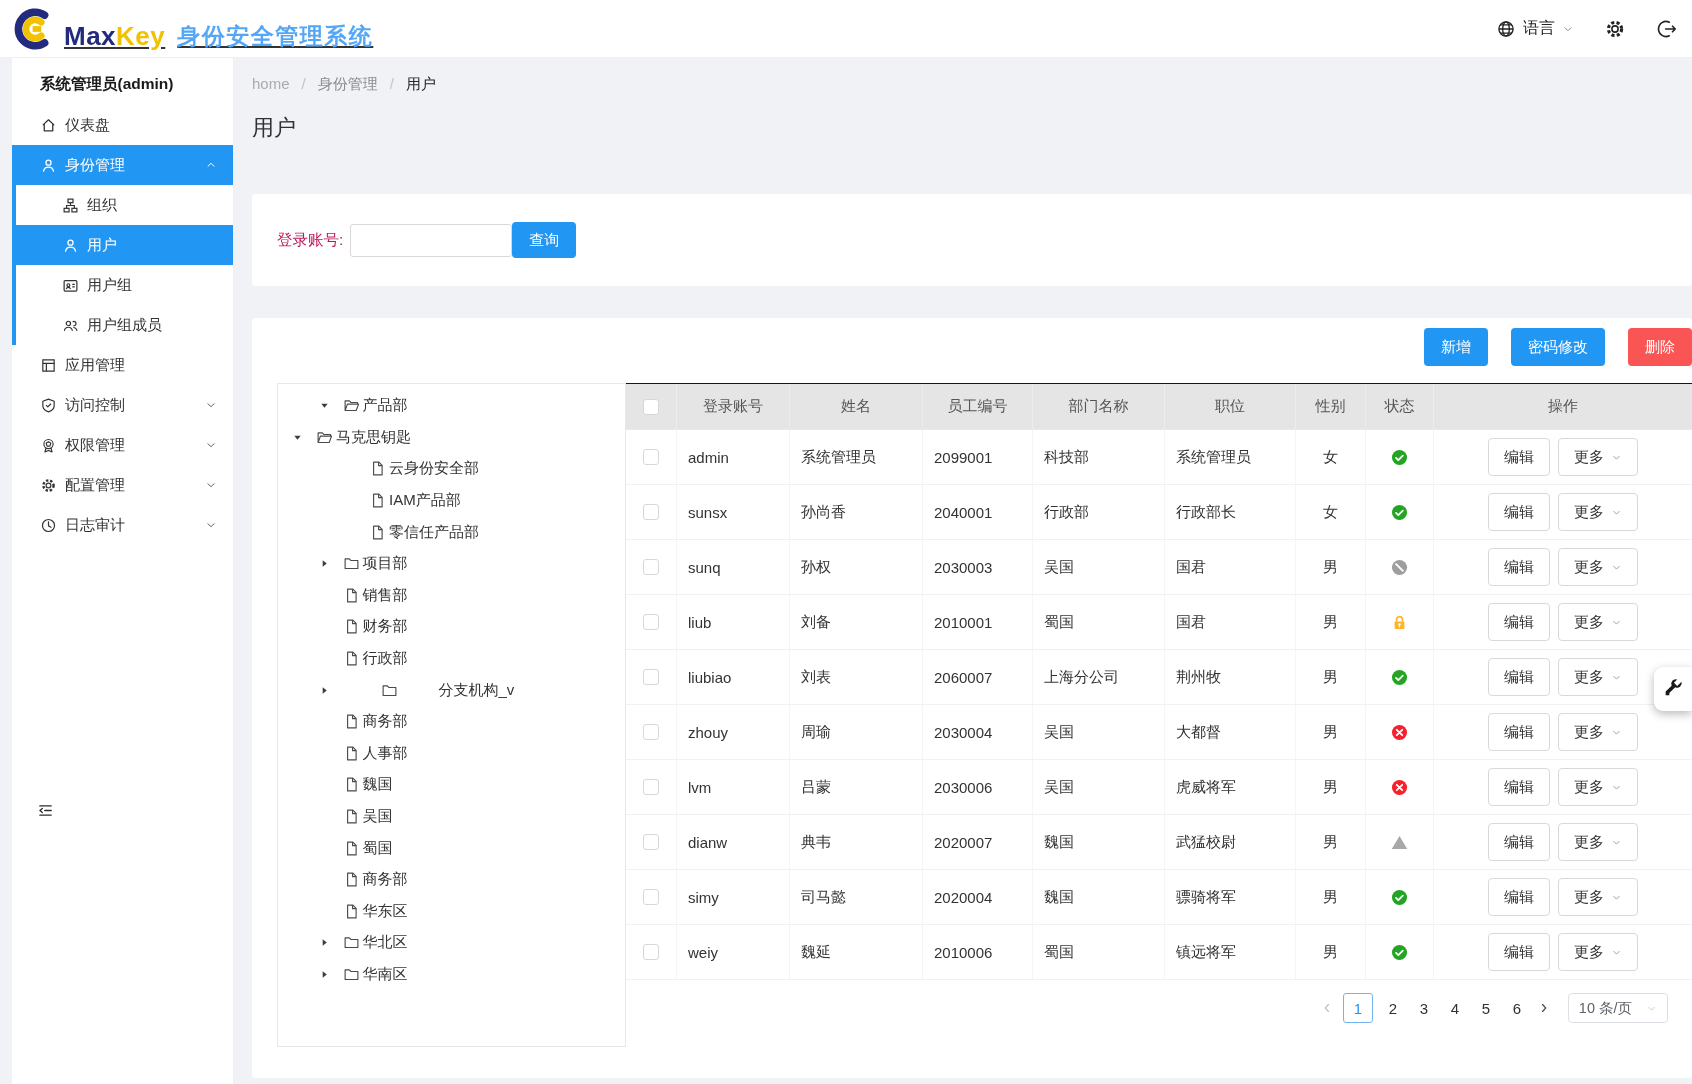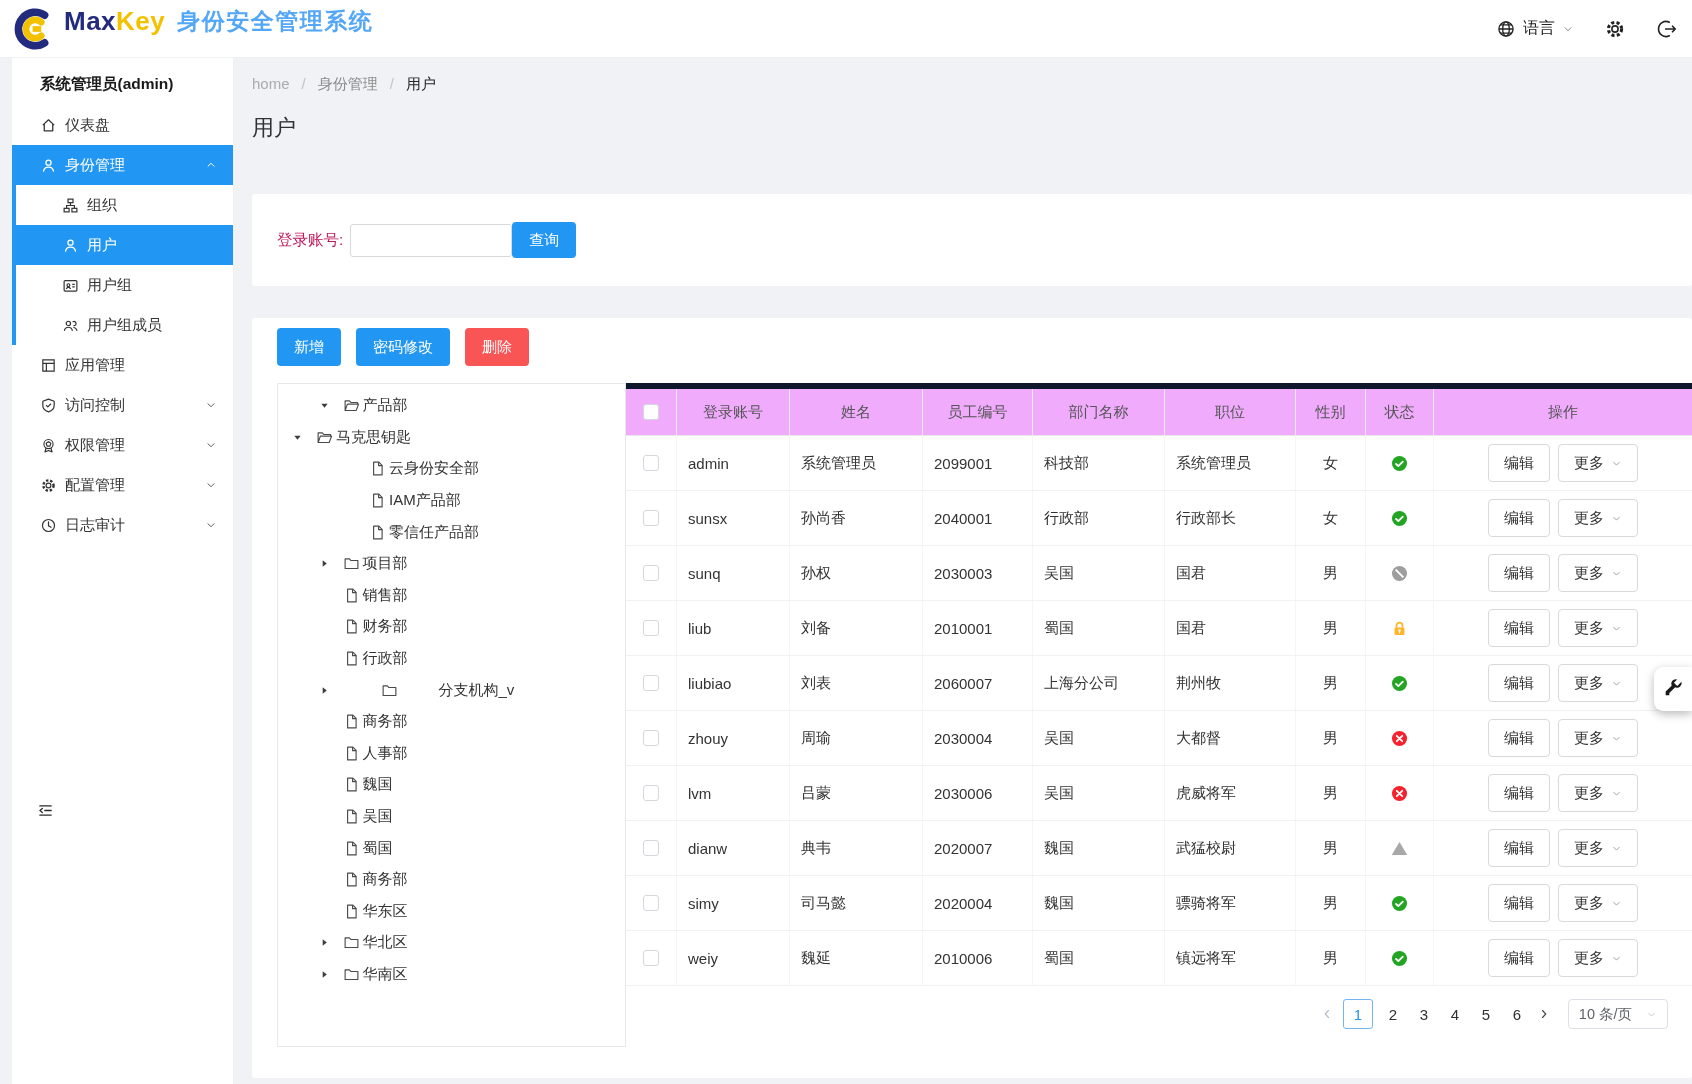--- a/index.html
+++ b/index.html
@@ -7,21 +7,21 @@
     --brand-navy:#232b7e; --brand-gold:#f2c200; --brand-subtitle:#54a7f7;
     --status-active:#23a523; --status-inactive:#f5222d; --status-locked:#ffb42a;
     --status-disabled:#9e9e9e; --status-warning:#a8a8a8;
   }
   *{margin:0;padding:0;box-sizing:border-box;}
   html,body{width:1692px;height:1084px;}
   body{font-family:"Liberation Sans","DejaVu Sans",sans-serif;background:#f0f2f5;position:relative;overflow:hidden;color:#333;}
 
   
   .topbar{position:absolute;top:0;left:0;width:100%;height:58px;background:#fff;display:flex;align-items:center;justify-content:space-between;padding:0 10px 0 12px;border-bottom:1px solid #eef0f2;z-index:6;}
-  .brand{display:flex;align-items:flex-start;}
+  .brand{display:flex;align-items:flex-end;text-decoration:underline;}
   .logo{width:46px;height:46px;display:inline-flex;}
   .logo svg{width:46px;height:46px;}
   .brand-text{margin-left:6px;font-weight:bold;font-size:26px;letter-spacing:.5px;}
   .brand-max{color:var(--brand-navy);}
   .brand-key{color:var(--brand-gold);}
   .brand-subtitle{color:var(--brand-subtitle);font-weight:bold;font-size:23px;margin-left:12px;letter-spacing:1.5px;}
   .topbar-actions{display:flex;align-items:center;padding-right:4px;}
   .lang{display:flex;align-items:center;gap:7px;font-size:16px;color:#222;cursor:pointer;}
   .tb-icon{display:inline-flex;color:#222;}
   .tb-icon svg{width:20px;height:20px;display:block;}
@@ -56,35 +56,35 @@
   .page-title{font-size:22px;font-weight:500;color:#303133;margin-top:22px;line-height:26px;}
   .card{background:#fff;border-radius:3px;}
   .search-card{margin-top:53px;height:92px;display:flex;align-items:center;padding-left:25px;}
   .search-label{font-size:15.5px;color:#be185d;}
   .search-input{width:162px;height:33px;border:1px solid #d9d9d9;border-radius:3px;margin-left:7px;padding:0 10px;font-size:14px;outline:none;color:#333;}
   .btn{border:none;border-radius:4px;color:#fff;font-size:15px;cursor:pointer;}
   .btn-primary{background:var(--primary);}
   .btn-danger{background:var(--danger);}
   .search-card .btn{width:64px;height:36px;}
   .table-card{margin-top:32px;height:760px;padding:10px 0 0 25px;}
-  .toolbar{display:flex;gap:15px;}
+  .toolbar{display:flex;gap:23px;justify-content:flex-end;}
   .toolbar .btn{height:38px;padding:0 17px;}
 
   .panel-body{display:flex;margin-top:17px;height:664px;}
   .org-tree{width:349px;flex:none;border:1px solid #e8e8e8;padding-top:6px;height:100%;overflow:hidden;}
   .tree-item{display:flex;align-items:center;height:31.6px;cursor:pointer;}
   .tree-toggle{width:24px;display:inline-flex;color:#3d3d3d;}
   .tree-toggle svg{width:11px;height:11px;}
   .tree-icon{display:inline-flex;margin-right:3px;color:#4a4a4a;}
   .tree-icon svg{width:17px;height:17px;}
   .tree-label{font-size:15px;color:#333;white-space:nowrap;}
 
   .table-wrap{flex:1;min-width:0;}
   .thead,.trow{display:grid;grid-template-columns:51px 113px 133px 110px 132px 131px 70px 68px minmax(0,1fr);}
-  .thead{height:53px;background:#f0abfc;border-top:6px solid #0f172a;border-bottom:1px solid #e9e9e9;}
+  .thead{height:47px;background:#e5e5e5;border-top:1px solid #0f172a;border-bottom:1px solid #e9e9e9;}
   .th{display:flex;align-items:center;justify-content:center;font-size:15px;color:#555;border-right:1px solid #ededed;}
   .th:last-child{border-right:none;}
   .trow{height:55px;border-bottom:1px solid #f1f1f1;background:#fff;}
   .td{display:flex;align-items:center;padding-left:11px;font-size:15px;color:#333;border-right:1px solid #f5f5f5;min-width:0;white-space:nowrap;}
   .td.center{justify-content:center;padding-left:0;}
   .td:last-child{border-right:none;}
   .checkbox{width:16px;height:16px;border:1px solid #d4d7dc;border-radius:3px;background:#fff;display:inline-block;cursor:pointer;}
   .status-icon{display:inline-flex;}
   .status-icon svg{width:17px;height:17px;}
   .actions{gap:8px;}

